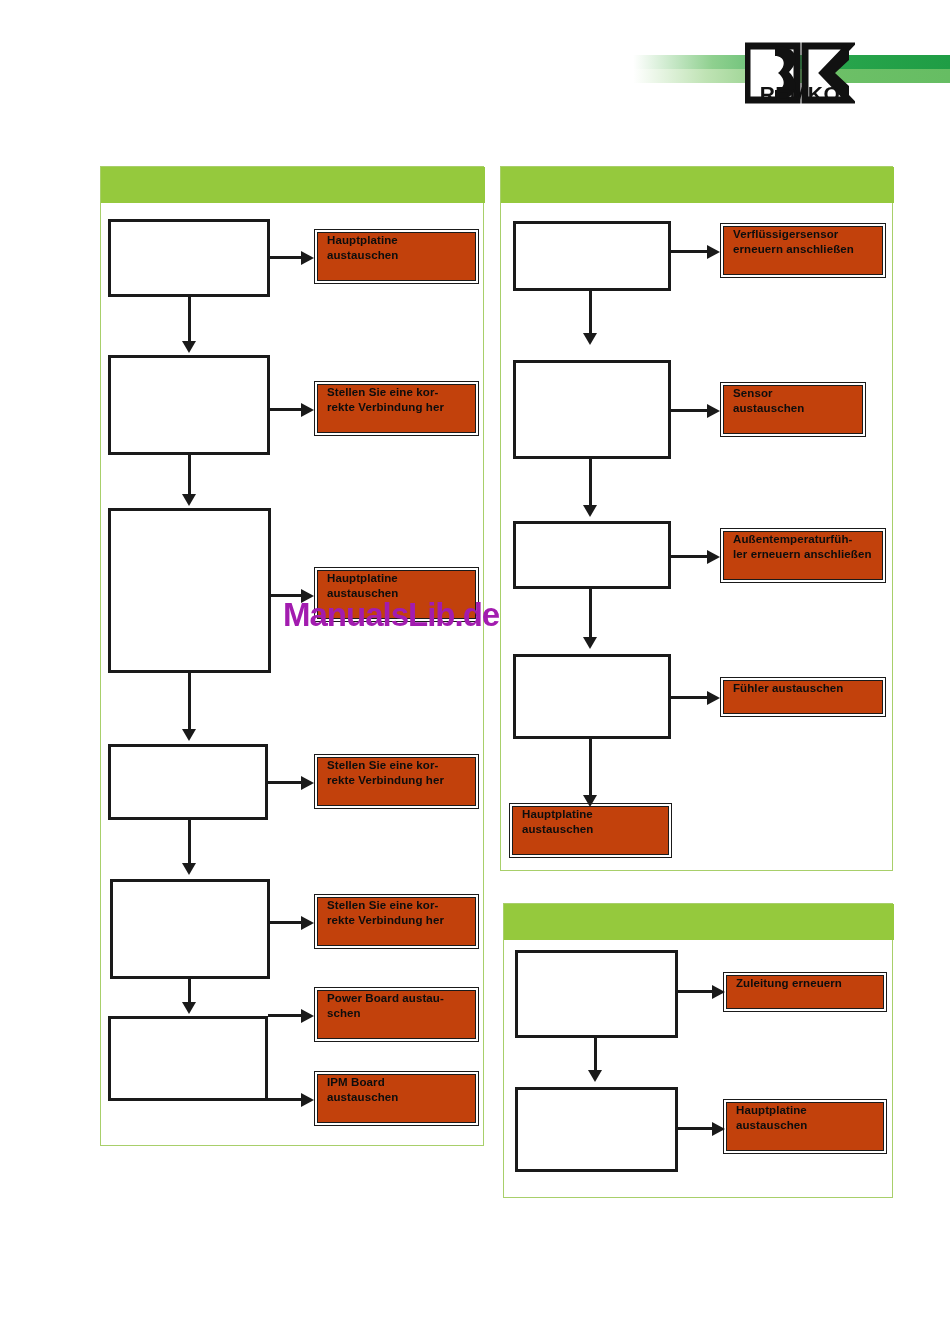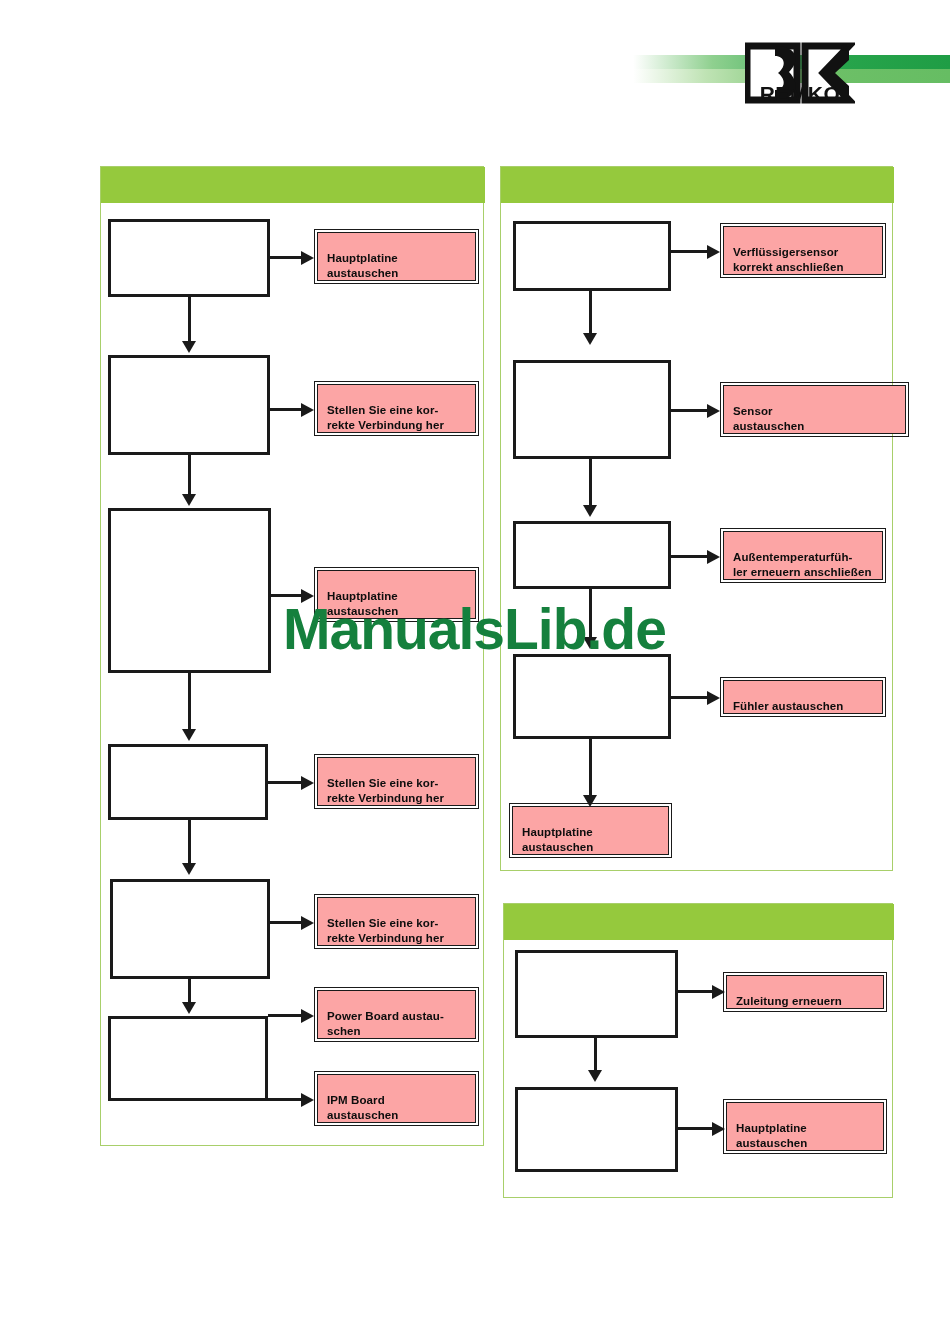--- a/index.html
+++ b/index.html
@@ -61,24 +61,24 @@
     position:absolute;
     border:3px solid #1a1a1a;
     background:#ffffff;
     box-sizing:border-box;
   }
   .labelbox{
     position:absolute;
     border:1px solid #1a1a1a;
     outline:1px solid #1a1a1a;
     outline-offset:2px;
-    background:#fca5a5;
+    background:#c2410c;
     box-sizing:border-box;
     display:flex;
-    align-items:flex-end;
+    align-items:flex-start;
     padding:0 9px;
   }
   .labelbox span{
     font-family:"Liberation Sans",sans-serif;
     font-size:11.5px;
     line-height:14.5px;
     color:#0d0d0d;
     font-weight:600;
     white-space:pre-line;
     letter-spacing:0.1px;
@@ -98,22 +98,22 @@
     border-top:7px solid transparent;
     border-bottom:7px solid transparent;
     border-left:13px solid #1a1a1a;
   }
 
   
   #watermark{
     position:absolute;left:283px;top:596px;
     font-family:"Liberation Sans",sans-serif;
     font-weight:bold;
-    font-size:57px;
-    color:#15803d;
+    font-size:33px;
+    color:#a21caf;
     letter-spacing:-1px;
     white-space:nowrap;
     pointer-events:none;
   }
 </style>
 </head>
 <body>
 
 <div id="header">
   <div class="bar-top"></div>
@@ -235,23 +235,23 @@
 <div class="arr-right" style="left:707px;top:404px;"></div>
 
 <div class="hline" style="left:671px;top:555px;width:38px;"></div>
 <div class="arr-right" style="left:707px;top:550px;"></div>
 
 <div class="hline" style="left:671px;top:696px;width:38px;"></div>
 <div class="arr-right" style="left:707px;top:691px;"></div>
 
 <div class="labelbox" style="left:723px;top:226px;width:160px;height:49px;">
   <span>Verflüssigersensor
-korrekt anschließen</span>
-</div>
-<div class="labelbox" style="left:723px;top:385px;width:183px;height:49px;">
+erneuern anschließen</span>
+</div>
+<div class="labelbox" style="left:723px;top:385px;width:140px;height:49px;">
   <span>Sensor
 austauschen</span>
 </div>
 <div class="labelbox" style="left:723px;top:531px;width:160px;height:49px;">
   <span>Außentemperaturfüh-
 ler erneuern anschließen</span>
 </div>
 <div class="labelbox" style="left:723px;top:680px;width:160px;height:34px;">
   <span>Fühler austauschen</span>
 </div>

